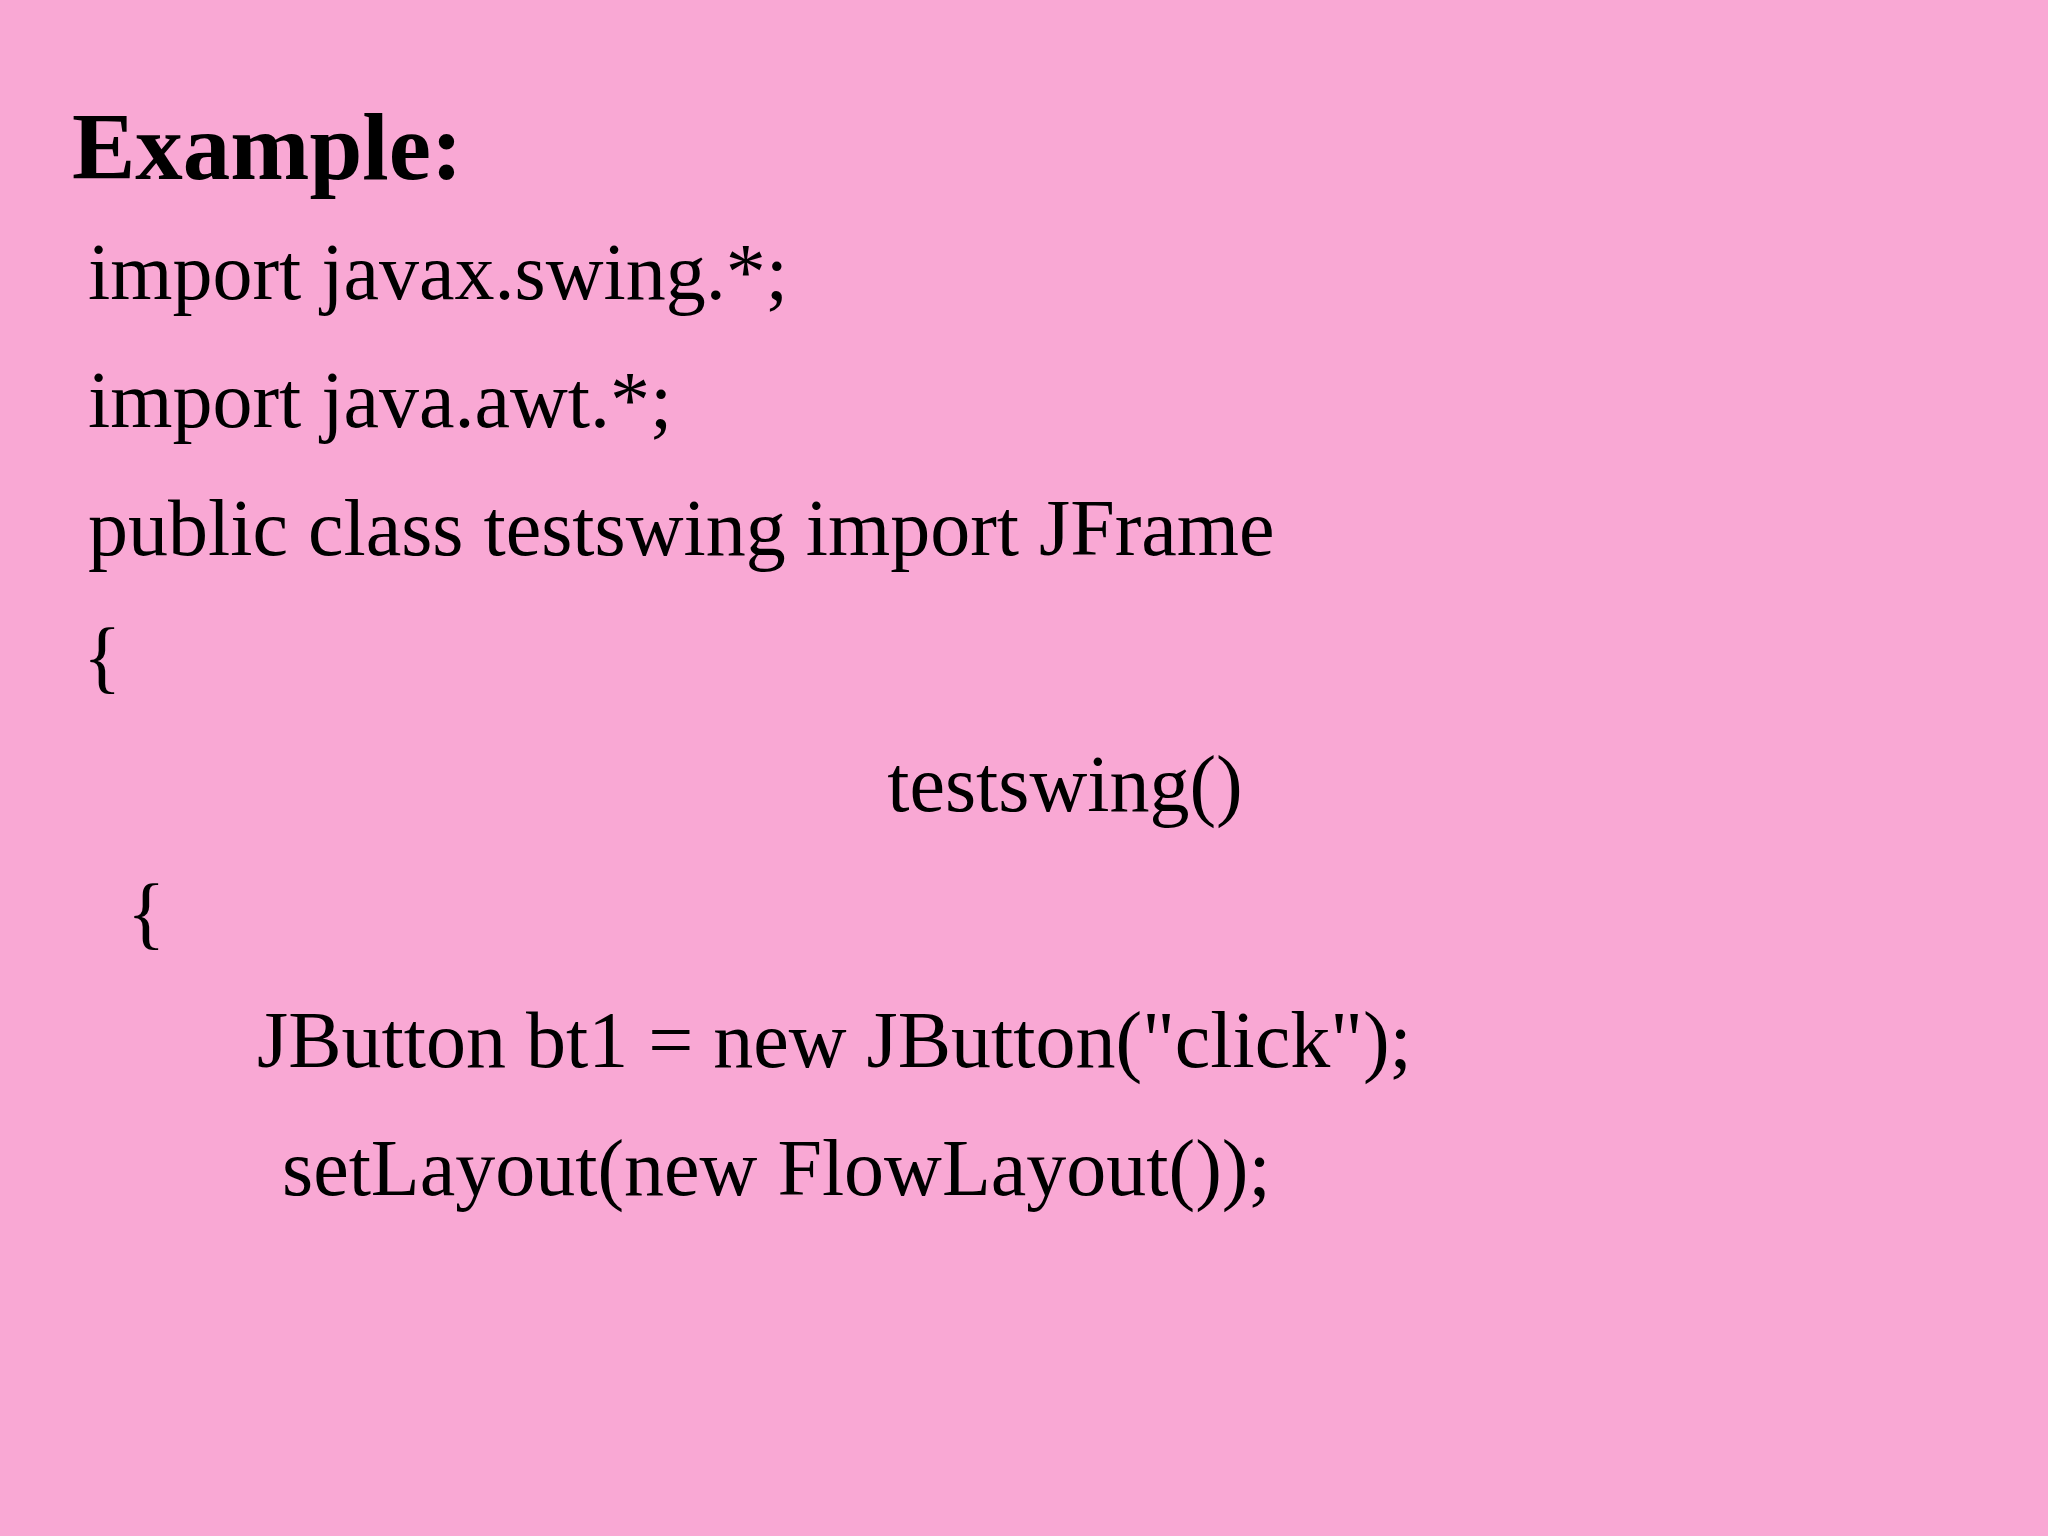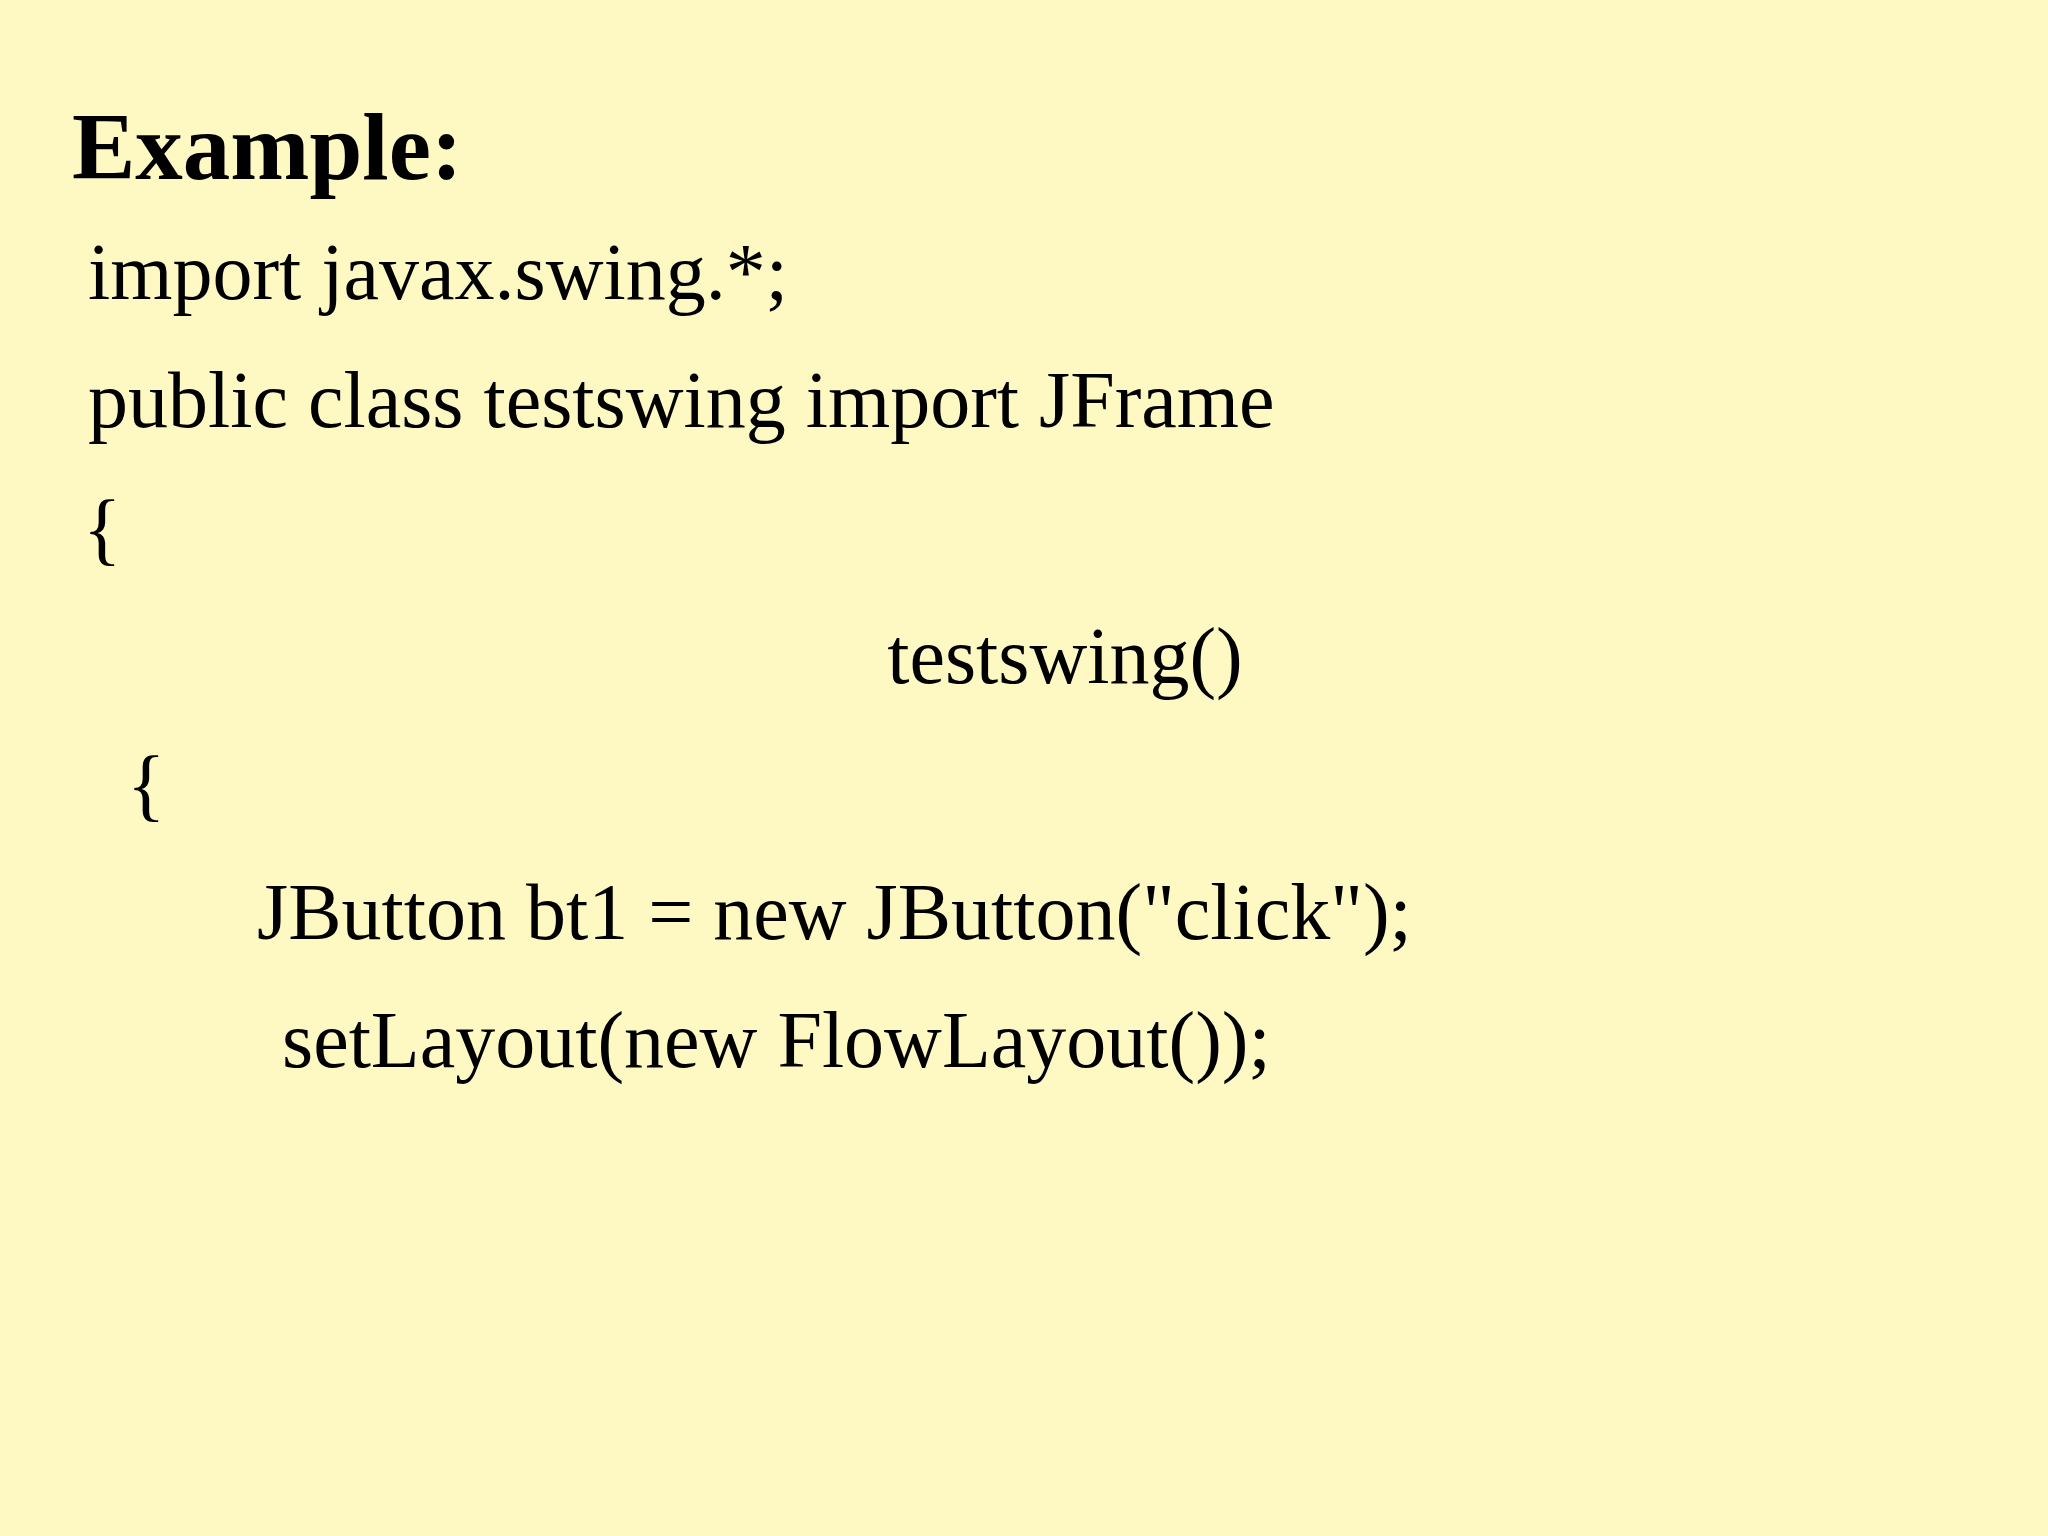--- a/index.html
+++ b/index.html
@@ -12,21 +12,21 @@
     height: 1536px;
     overflow: hidden;
     font-family: "Liberation Serif", "DejaVu Serif", serif;
     color: #000000;
   }
   .slide {
     box-sizing: border-box;
     width: 2048px;
     height: 1536px;
     padding: 86px 40px 0 72px;
-    background: #fef9c3;
+    background: #f9a8d4;
   }
   .heading {
     font-size: 95px;
     line-height: 122px;
     font-weight: bold;
     white-space: pre;
   }
   .line {
     font-size: 80px;
     line-height: 128px;
@@ -43,20 +43,21 @@
 </style>
 </head>
 <body>
 
 <div class="slide">
   <div class="heading">Example:</div>
 
   <div class="line ind-none">import javax.swing.*;</div>
 
 
+  <div class="line ind-none">import java.awt.*;</div>
 
   <div class="line ind-none">public class testswing import JFrame</div>
 
   <div class="line ind-brace1">{</div>
 
   <div class="line ind-ctor">testswing()</div>
 
   <div class="line ind-brace2">{</div>
 
   <div class="line ind-stmt1">JButton bt1 = new JButton("click");</div>

